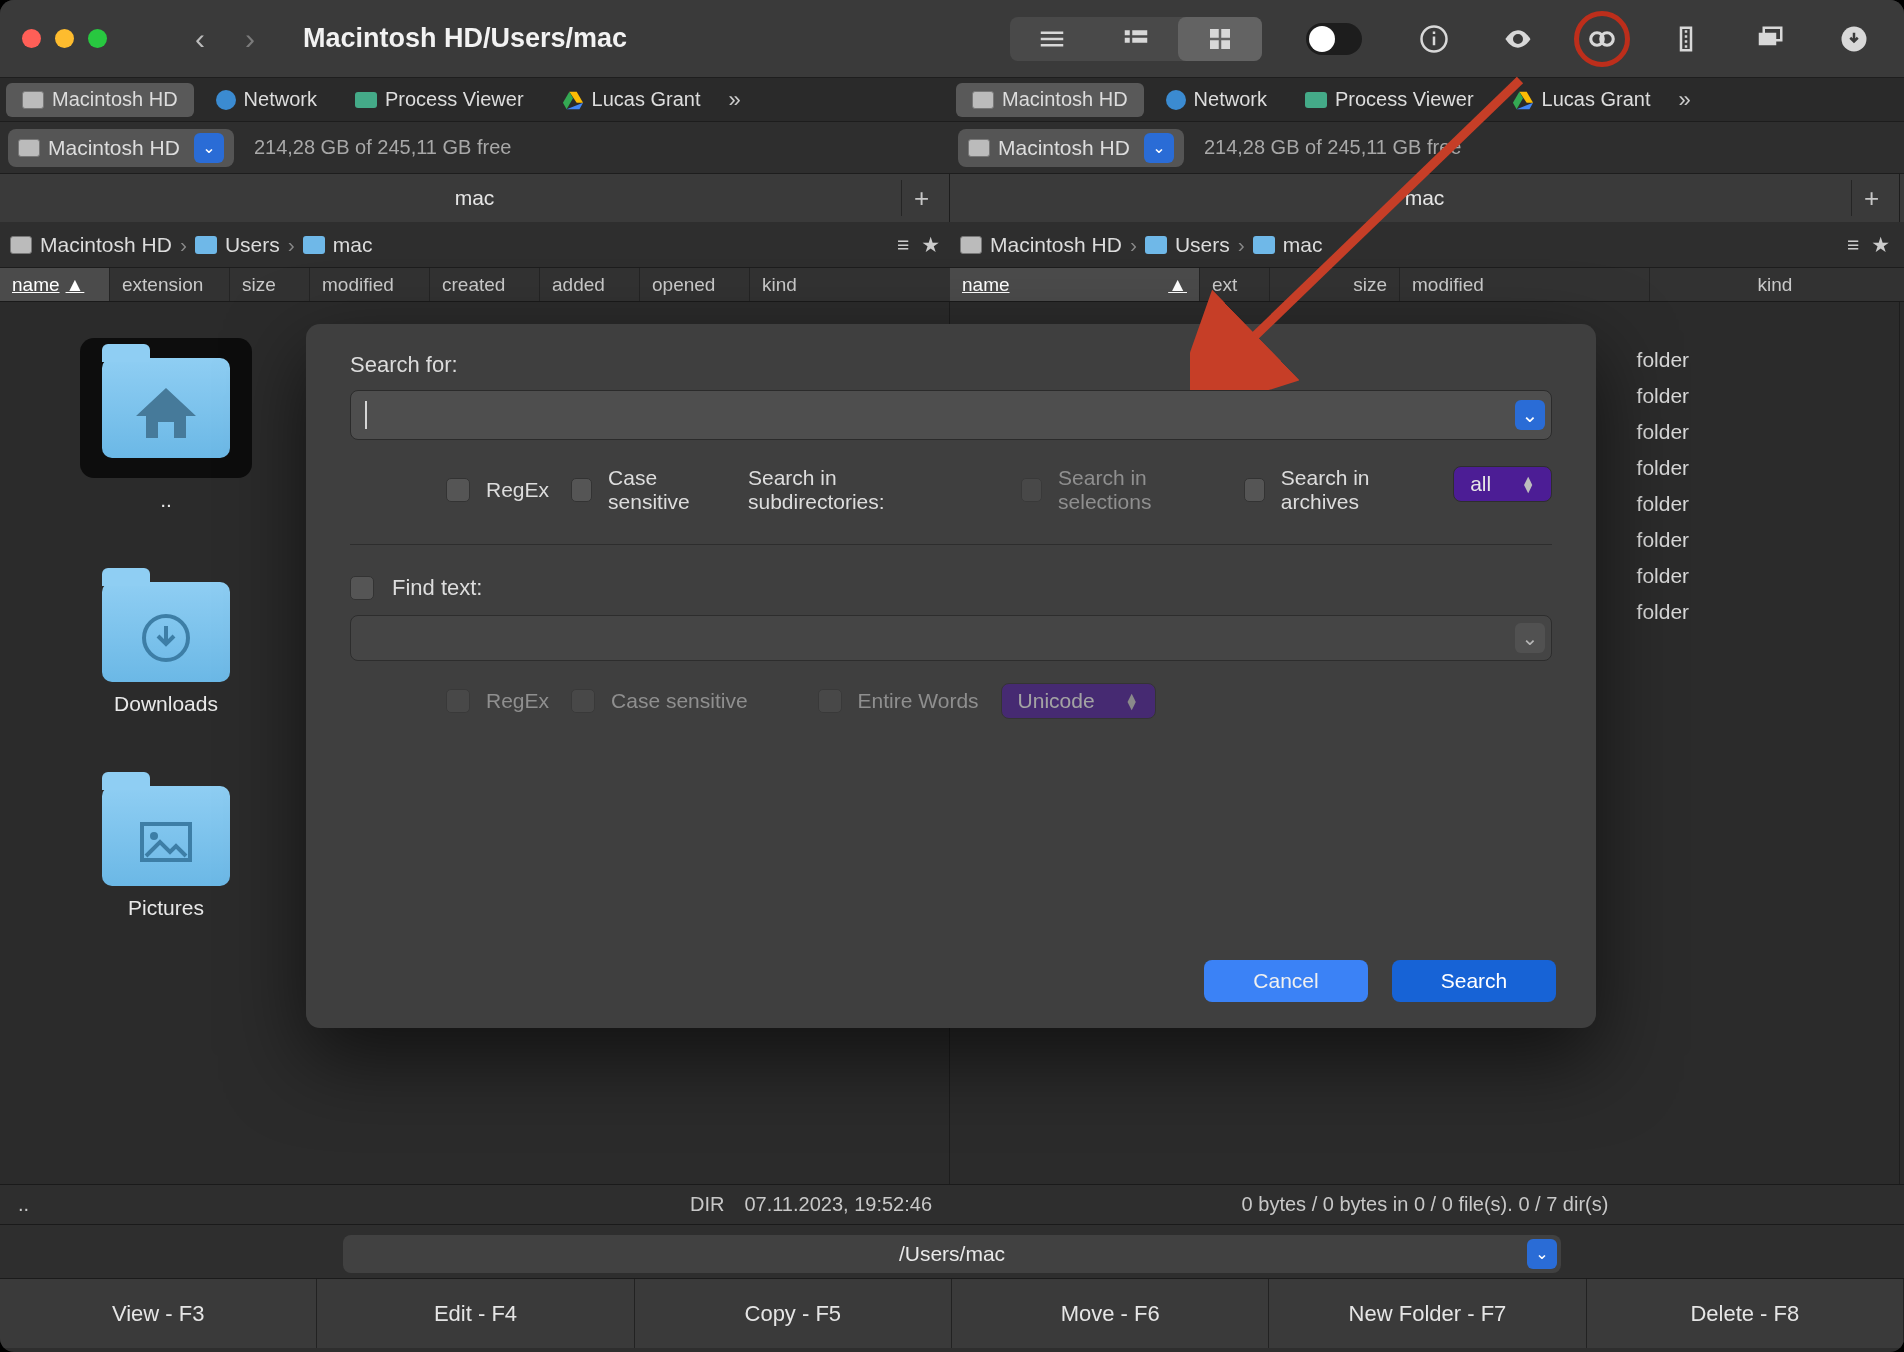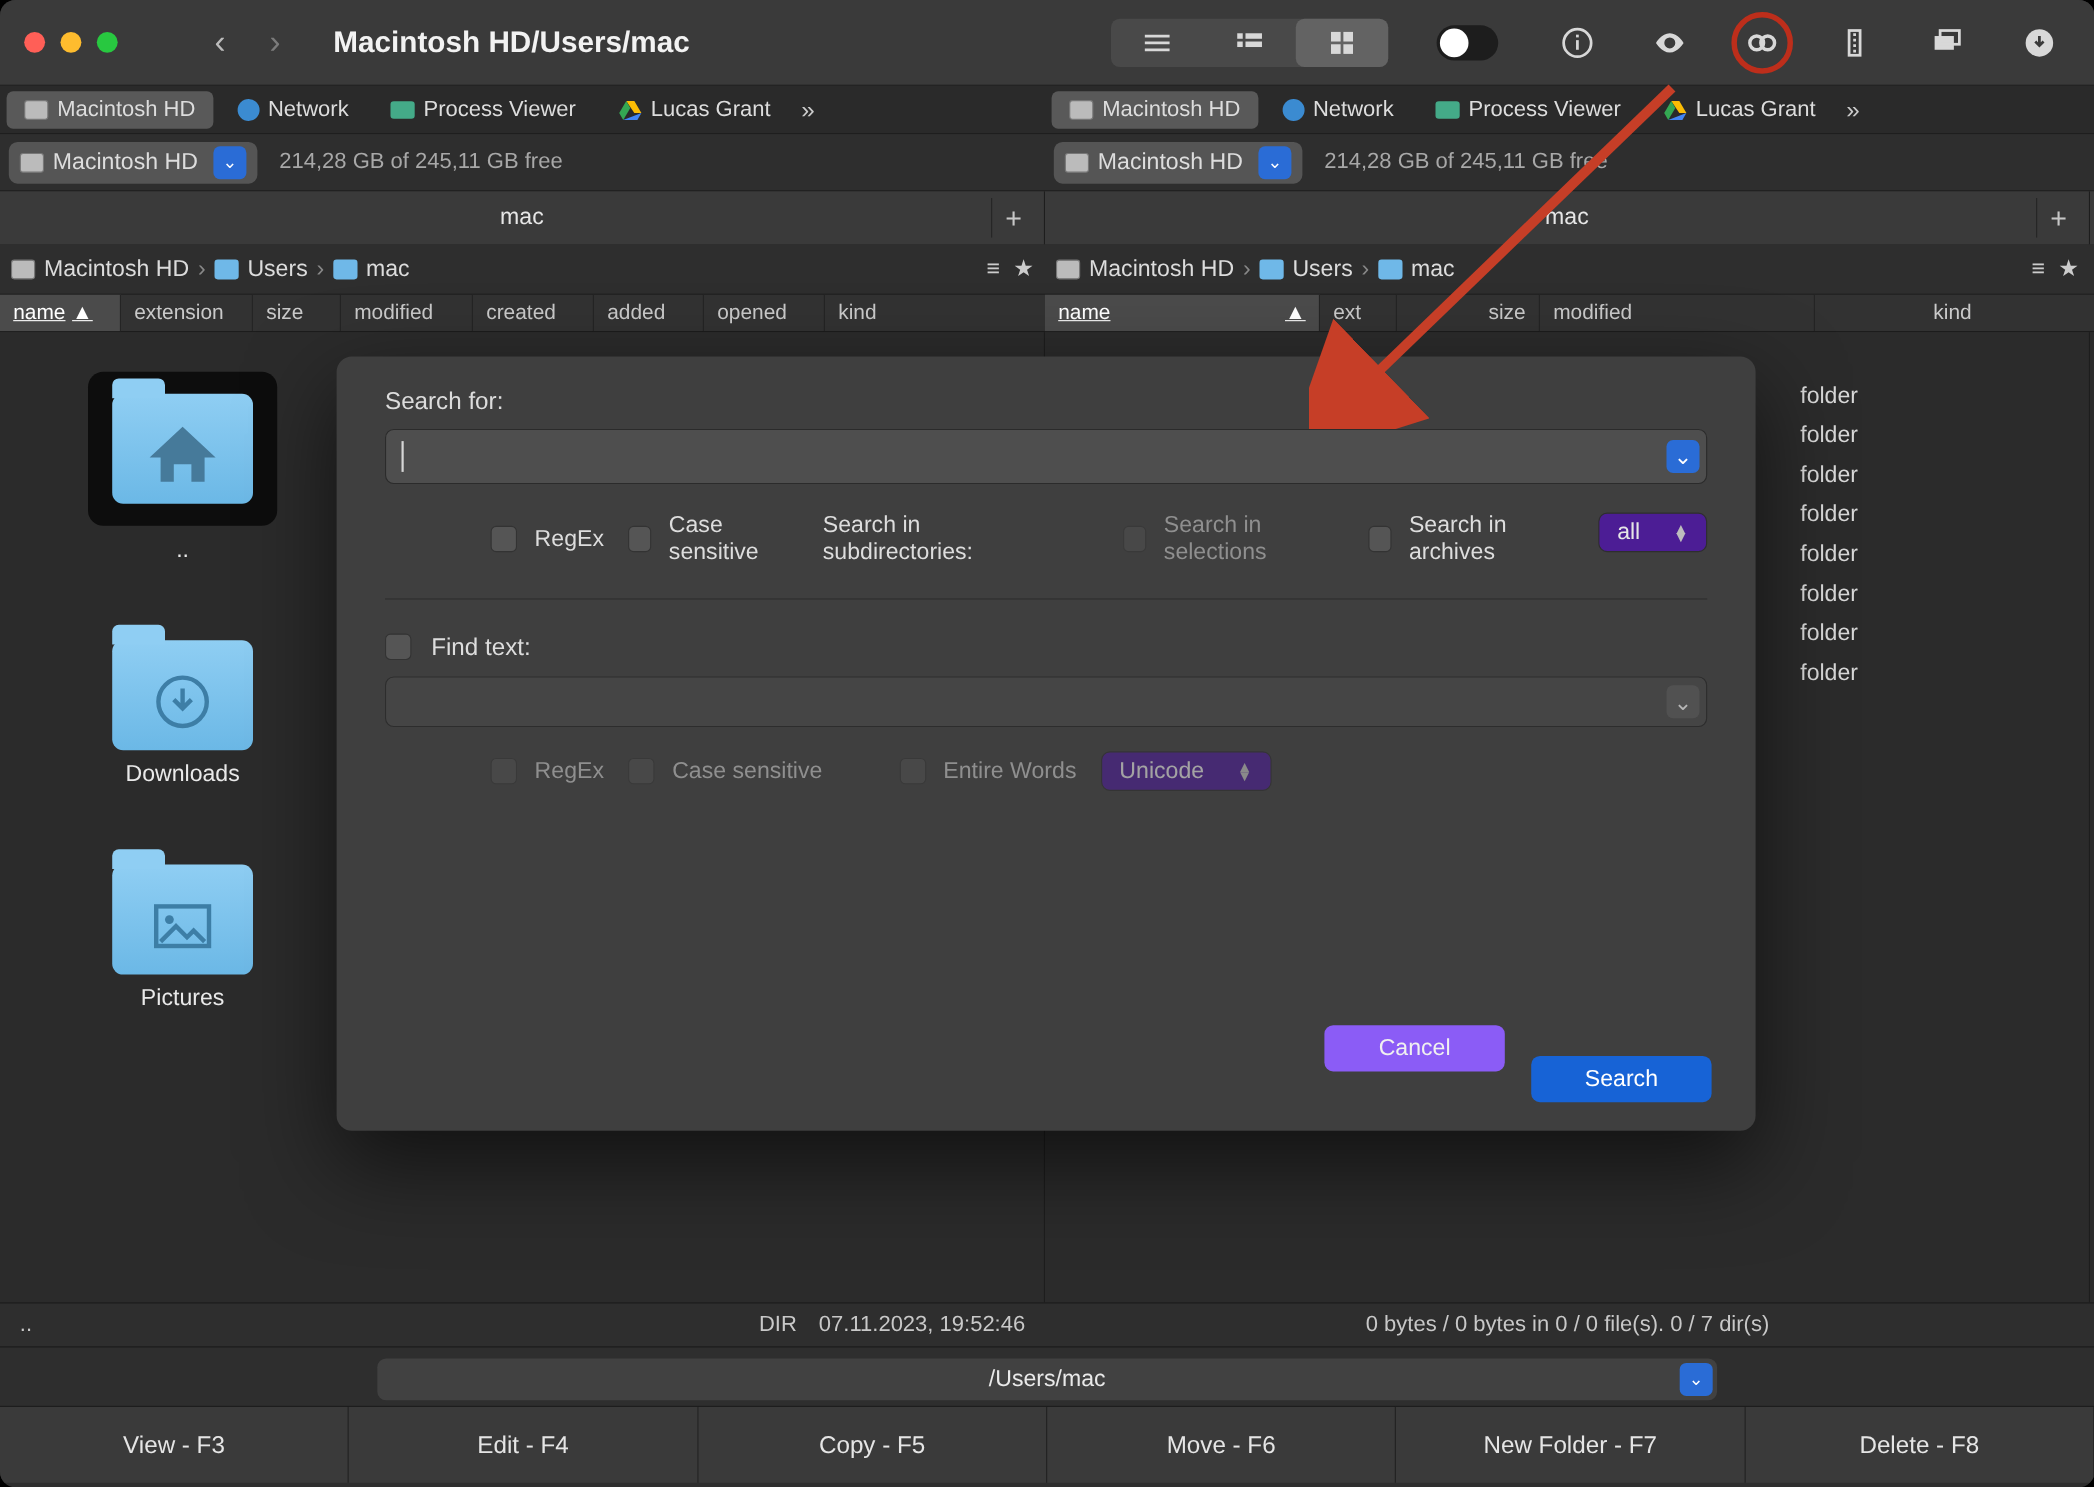--- a/index.html
+++ b/index.html
@@ -71,22 +71,22 @@
   .cb{width:24px;height:24px;border-radius:5px;background:#555;border:1px solid #333;}
   .cb.disabled{opacity:.45;}
   .sel-all{background:#4c1d95;border:1px solid #2e2e2e;border-radius:8px;height:36px;padding:16px 16px;display:inline-flex;align-items:center;gap:30px;color:#e6e6e6;}
   .sel-all .ud{color:#bdbdbd;font-size:14px;line-height:8px;}
   .hr{height:1px;background:#2d2d2d;margin:30px 0;}
   .find-row{display:flex;align-items:center;gap:18px;}
   .d-input2{width:100%;height:46px;background:#474747;border:1px solid #2a2a2a;border-radius:8px;position:relative;margin-top:14px;opacity:.85;}
   .d-input2 .dd2{position:absolute;right:6px;top:7px;width:30px;height:30px;background:#555;border-radius:6px;display:flex;align-items:center;justify-content:center;color:#ccc;}
   .btnrow{position:absolute;right:40px;bottom:26px;display:flex;gap:24px;}
   .btn{width:164px;height:42px;border-radius:8px;display:flex;align-items:center;justify-content:center;font-size:21px;}
-  .btn.cancel{background:#8b5cf6;color:#f0f0f0;}
-  .btn.search{background:#1763d6;color:#fff;margin-top:28px;}
+  .btn.cancel{background:#3b82f6;color:#f0f0f0;}
+  .btn.search{background:#1763d6;color:#fff;}
   
   .arrow{position:absolute;pointer-events:none;}
   .disabledtxt{color:#8f8f8f;}
   .hd-ico{width:22px;height:18px;background:#bbb;border-radius:3px;display:inline-block;border:1px solid #777;}
   .fold-ico{width:22px;height:18px;background:#6fb8e8;border-radius:3px;display:inline-block;}
   .net-ico{width:20px;height:20px;background:#3b8bd1;border-radius:50%;display:inline-block;}
   .mon-ico{width:22px;height:16px;background:#4a8;border-radius:3px;display:inline-block;}
   .drv-ico{width:22px;height:22px;display:inline-block;}
 </style>
 </head>

